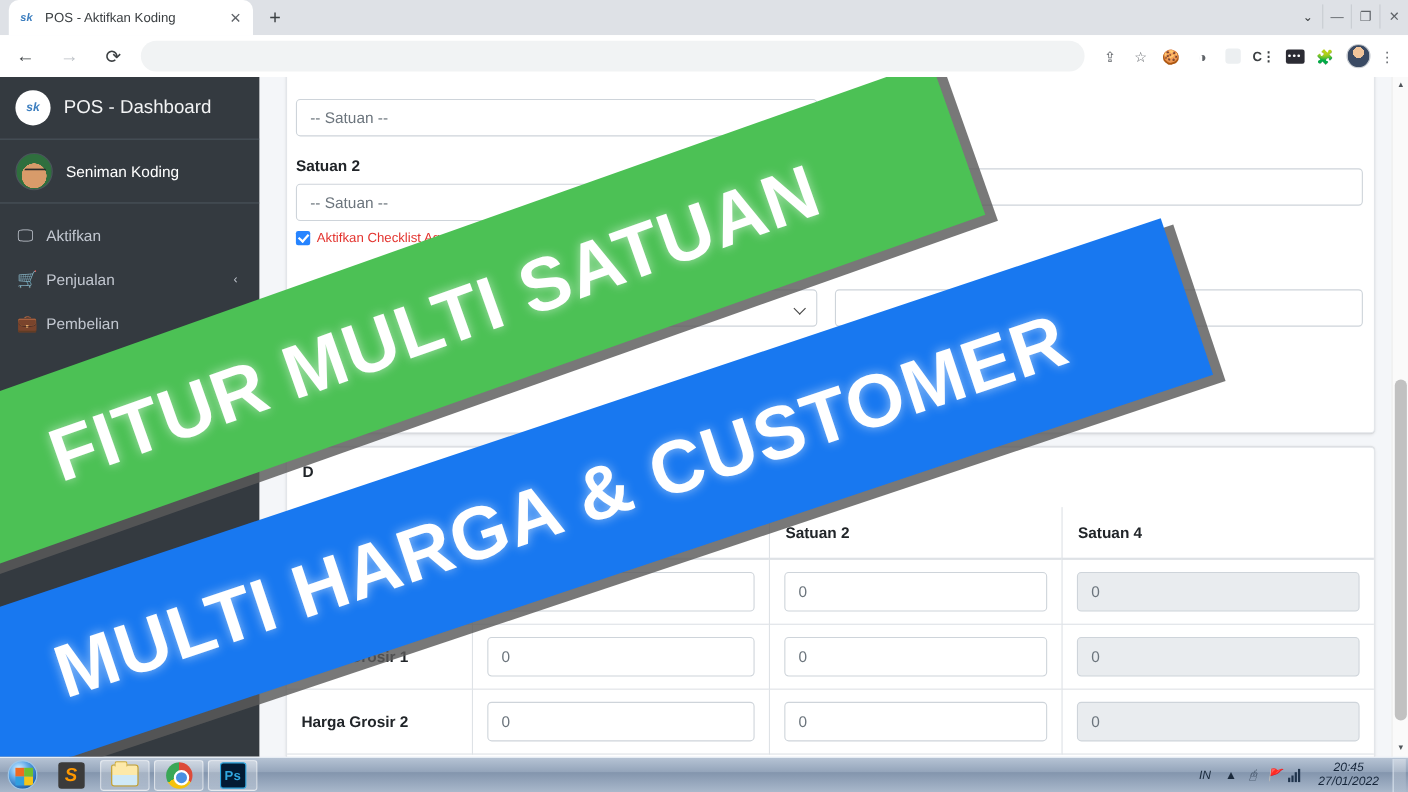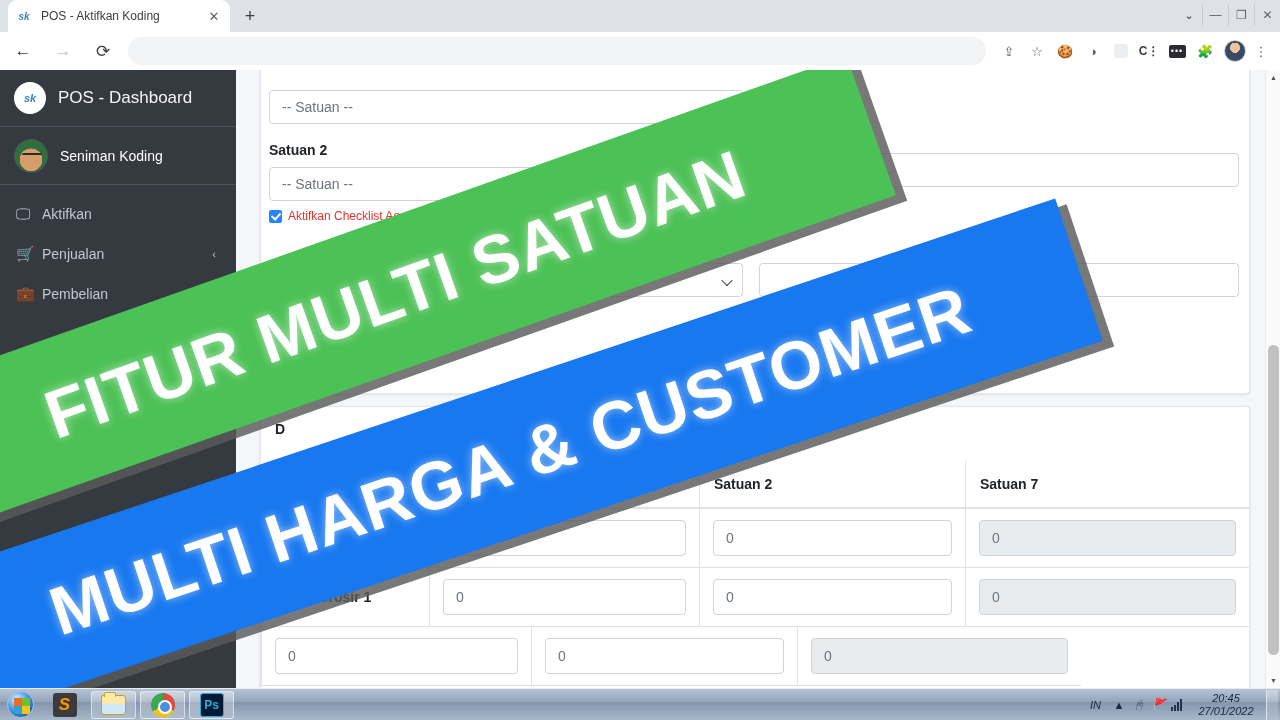--- a/index.html
+++ b/index.html
@@ -448,21 +448,21 @@
       </div>
 
       <div class="card card-bottom">
         <div style="position:absolute; left:14px; top:14px;" class="flabel">D</div>
 
         <div class="tbl" style="top:54px;">
           <div class="tbl-row tbl-head">
             <div class="th c1"></div>
             <div class="th c2 vdiv"></div>
             <div class="th c3 vdiv">Satuan 2</div>
-            <div class="th c4 vdiv">Satuan 7</div>
+            <div class="th c4 vdiv">Satuan 4</div>
           </div>
           <div class="tbl-body">
             <div class="tbl-row">
               <div class="td c1">
                   <span class="rowlabel">ual</span>
                 </div>
               <div class="td c2 vdiv">
                   <span class="numinput">0</span>
                 </div>
               <div class="td c3 vdiv">
@@ -480,20 +480,23 @@
                   <span class="numinput">0</span>
                 </div>
               <div class="td c3 vdiv">
                   <span class="numinput">0</span>
                 </div>
               <div class="td c4 vdiv">
                   <span class="numinput disabled">0</span>
                 </div>
             </div>
             <div class="tbl-row">
+              <div class="td c1">
+                  <span class="rowlabel">Harga Grosir 2</span>
+                </div>
               <div class="td c2 vdiv">
                   <span class="numinput">0</span>
                 </div>
               <div class="td c3 vdiv">
                   <span class="numinput">0</span>
                 </div>
               <div class="td c4 vdiv">
                   <span class="numinput disabled">0</span>
                 </div>
             </div>

